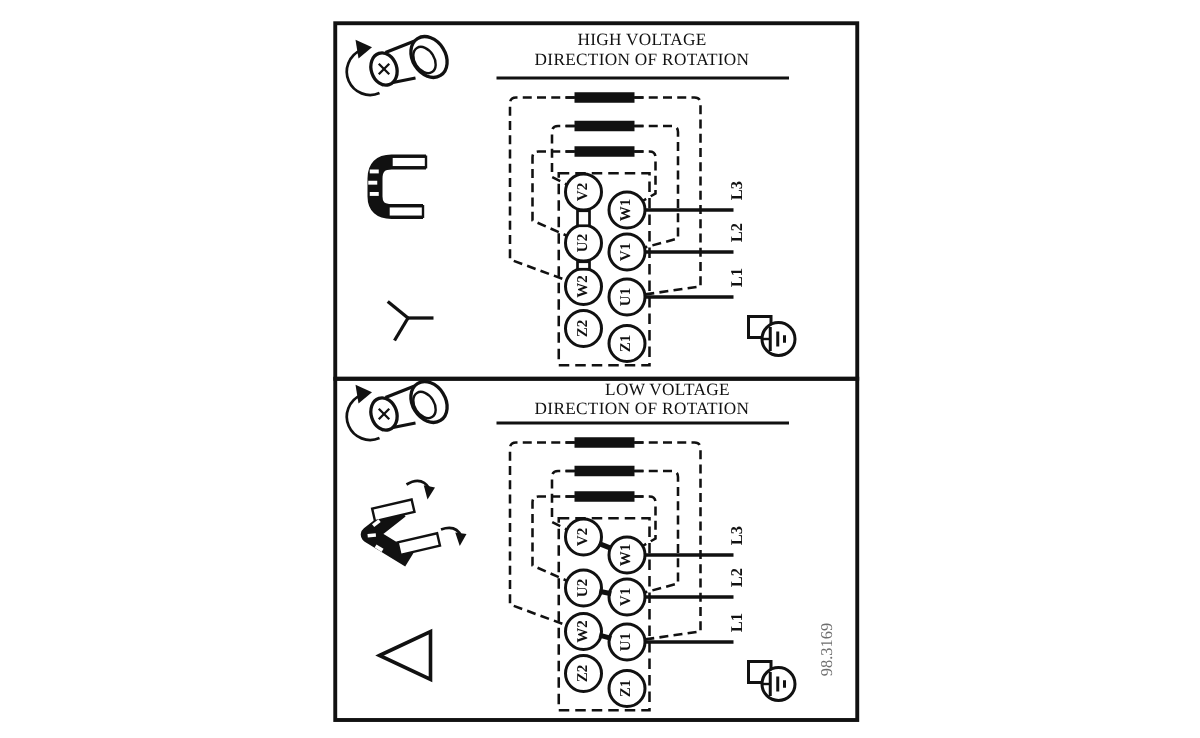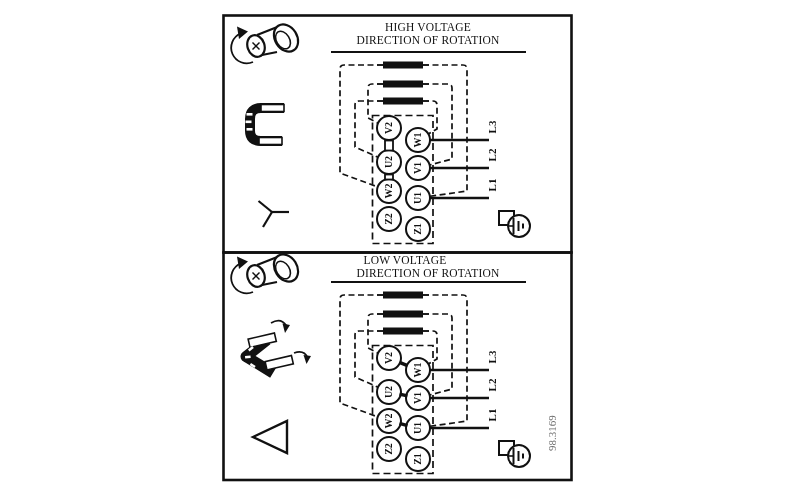--- a/index.html
+++ b/index.html
@@ -148,21 +148,21 @@
   <span class="lbl rot term" style="left:389px;top:219px">Z2</span>
   <span class="lbl rot term" style="left:418px;top:140px">W1</span>
   <span class="lbl rot term" style="left:418px;top:168px">V1</span>
   <span class="lbl rot term" style="left:418px;top:198px">U1</span>
   <span class="lbl rot term" style="left:418px;top:229px">Z1</span>
 
   <span class="lbl rot lineLbl" style="left:492px;top:127px">L3</span>
   <span class="lbl rot lineLbl" style="left:492px;top:155px">L2</span>
   <span class="lbl rot lineLbl" style="left:492px;top:185px">L1</span>
 
-  <span class="lbl title" style="left:405px;top:260.5px">LOW VOLTAGE</span>
+  <span class="lbl title" style="left:445px;top:260.5px">LOW VOLTAGE</span>
   <span class="lbl title" style="left:428px;top:273.5px">DIRECTION OF ROTATION</span>
 
   <span class="lbl rot term" style="left:389px;top:358px">V2</span>
   <span class="lbl rot term" style="left:389px;top:392px">U2</span>
   <span class="lbl rot term" style="left:389px;top:421px">W2</span>
   <span class="lbl rot term" style="left:389px;top:449px">Z2</span>
   <span class="lbl rot term" style="left:418px;top:370px">W1</span>
   <span class="lbl rot term" style="left:418px;top:398px">V1</span>
   <span class="lbl rot term" style="left:418px;top:428px">U1</span>
   <span class="lbl rot term" style="left:418px;top:459px">Z1</span>

